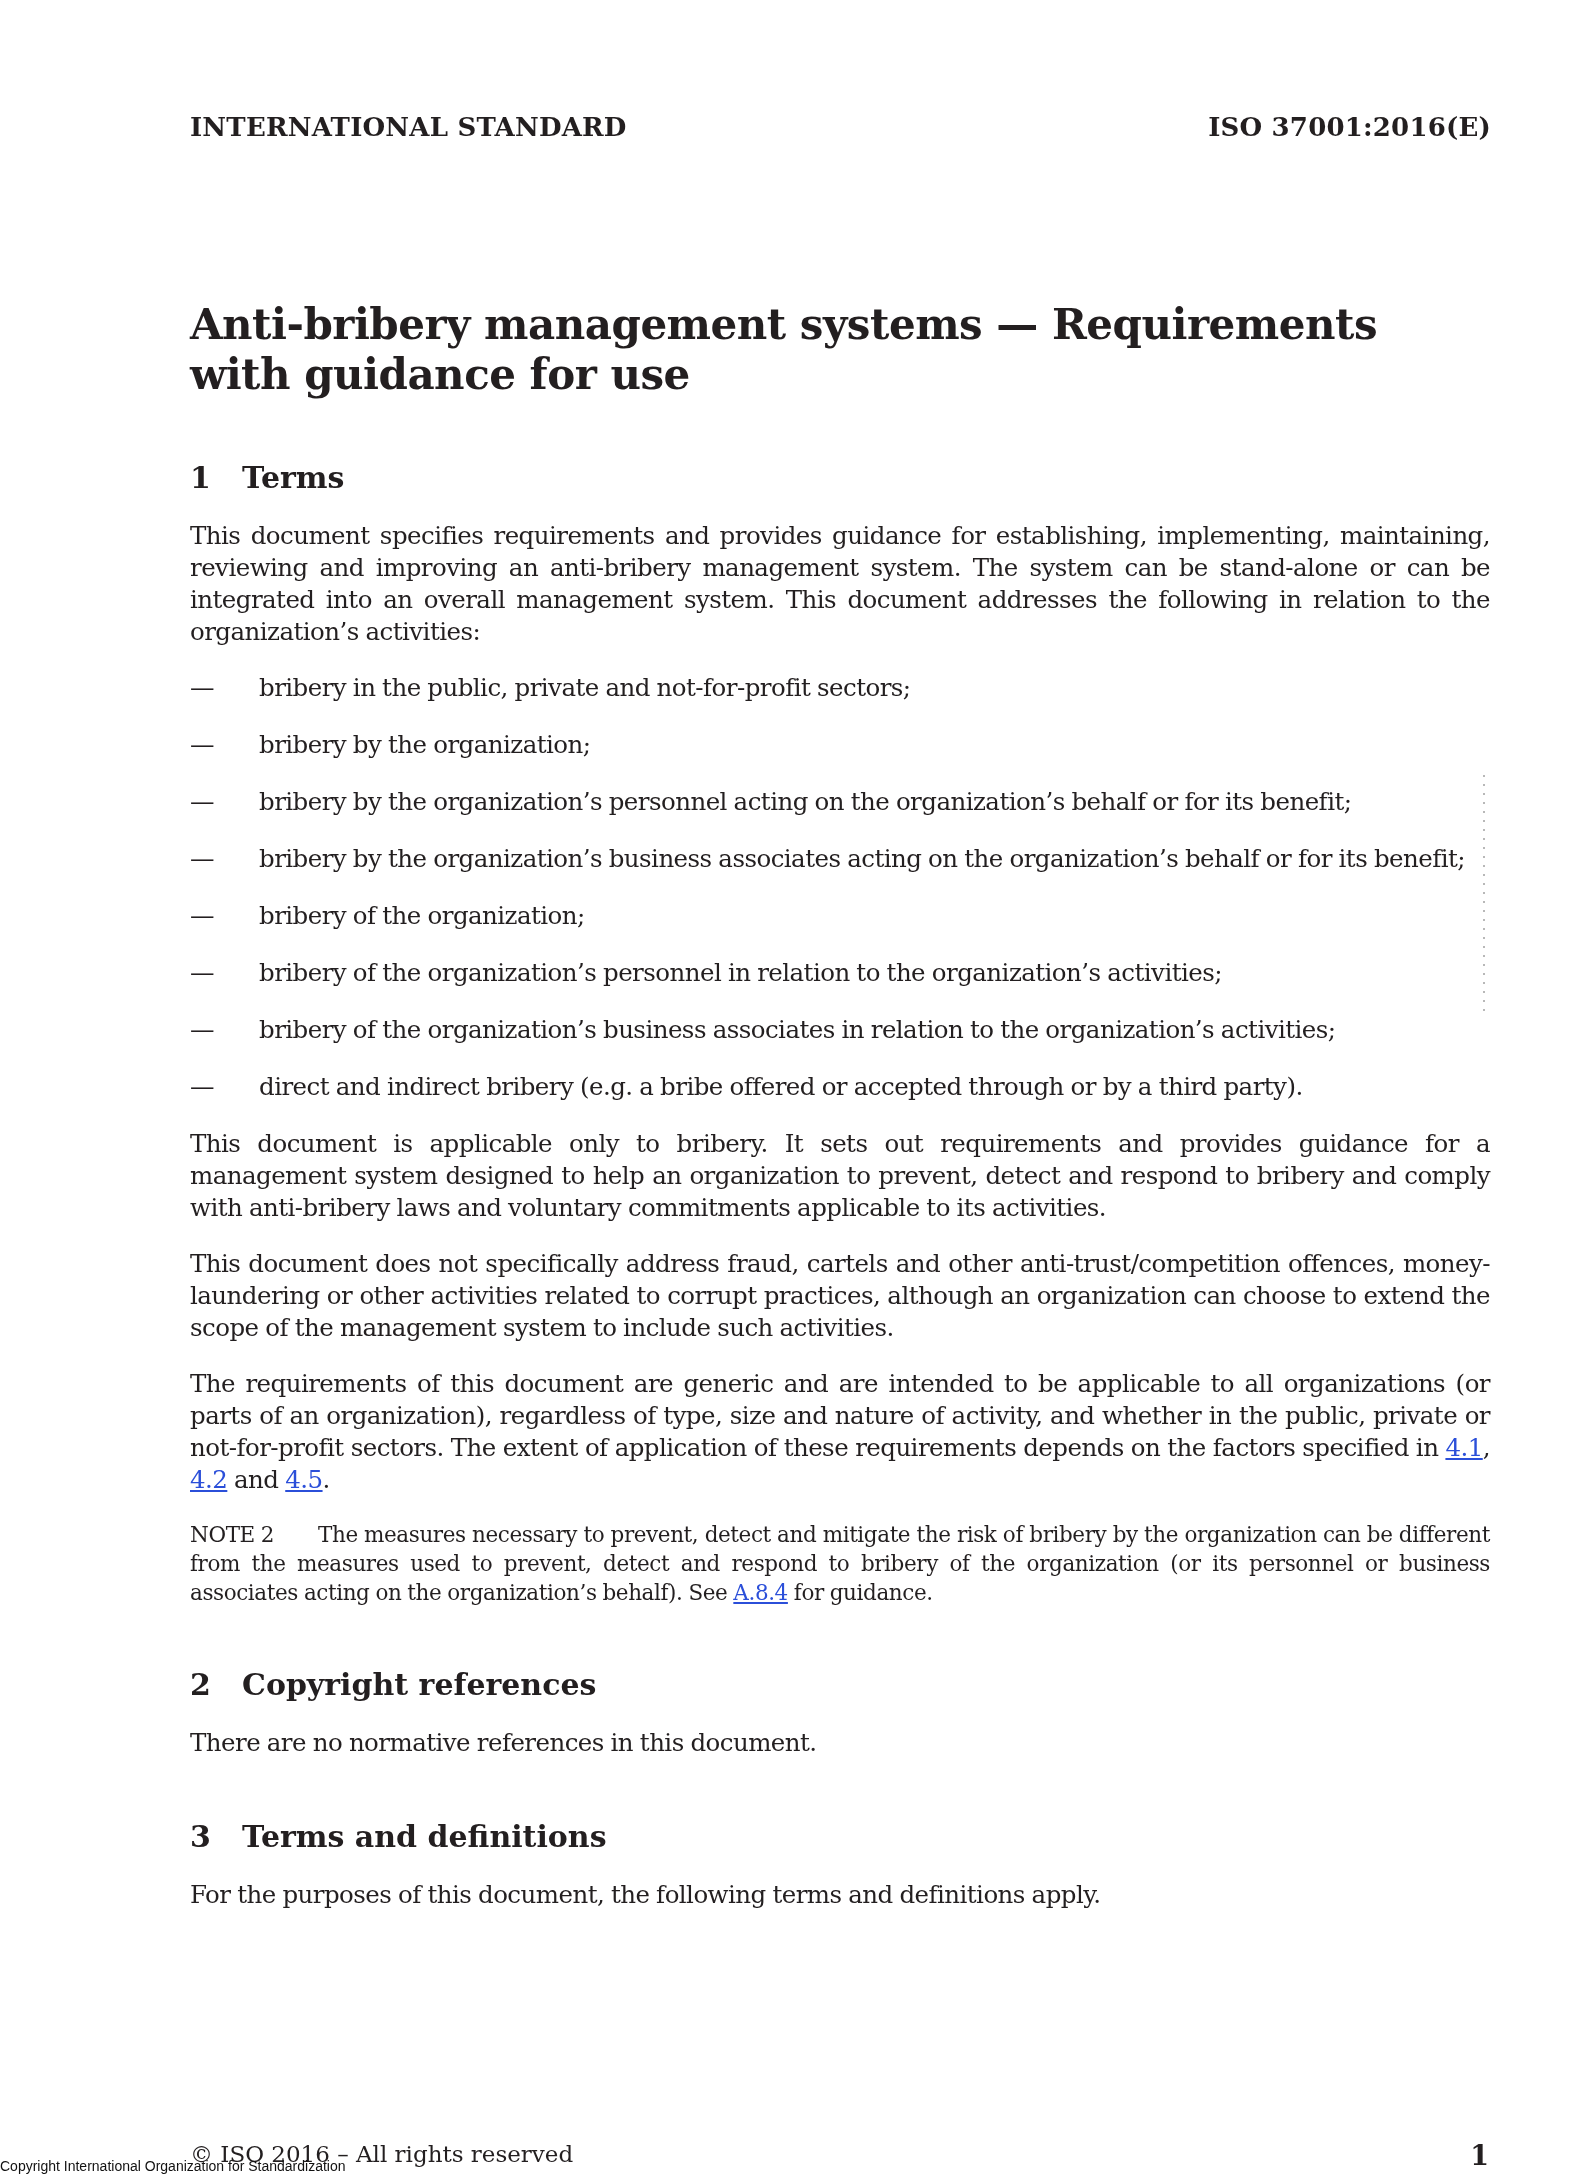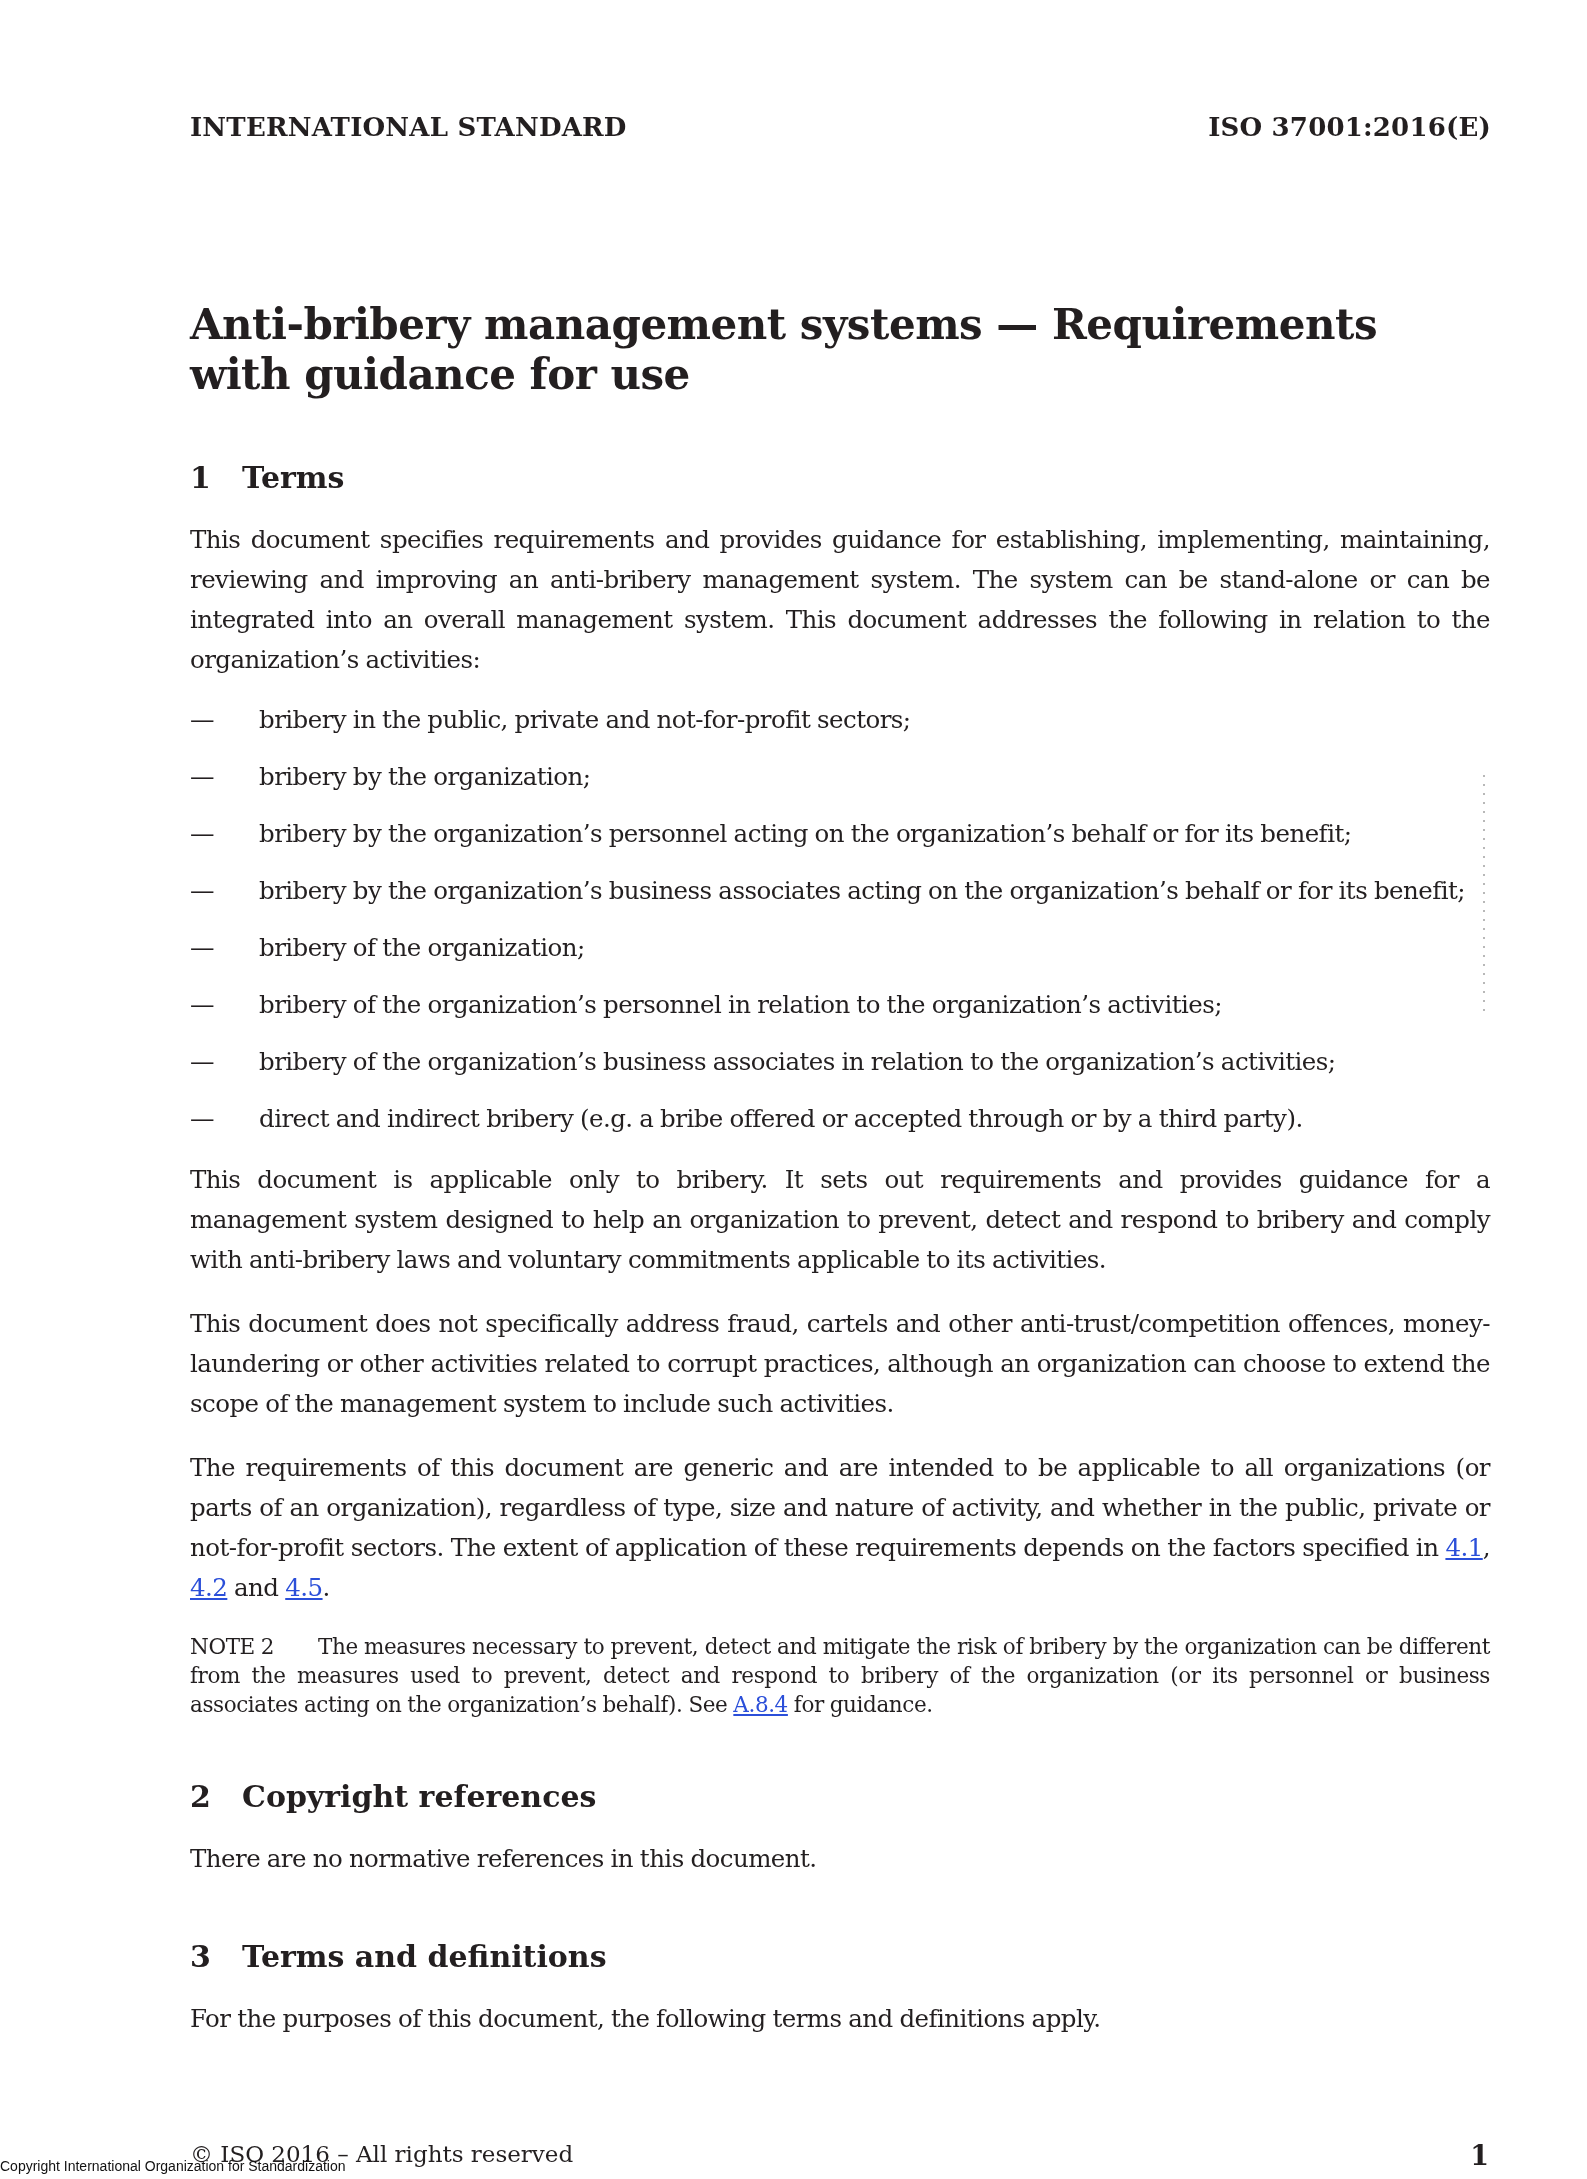--- a/index.html
+++ b/index.html
@@ -22,21 +22,21 @@
       font-size: 42px; line-height: 50px; margin: 0 0 60px 0;
       letter-spacing: -0.5px;
     }
     .clause-heading {
       font-family: "DejaVu Serif", serif; font-weight: bold;
       font-size: 30px; line-height: 36px; margin: 0 0 24px 0;
       display: flex;
     }
     .clause-num { width: 52px; }
     .para {
-      font-size: 24.5px; line-height: 40px; margin: 0 0 24px 0;
+      font-size: 24.5px; line-height: 32px; margin: 0 0 24px 0;
       text-align: justify; letter-spacing: -0.55px; word-spacing: -0.5px;
     }
     .list { list-style: none; margin: 0 0 24px 0; padding: 0; }
     .list-item {
       display: flex; font-size: 24.5px; line-height: 32px; margin-bottom: 25px;
       letter-spacing: -0.55px; word-spacing: -0.5px;
     }
     .dash { width: 52px; flex: 0 0 52px; }
     .item-text { flex: 1; text-align: justify; margin-left: 17px; }
     .note {

